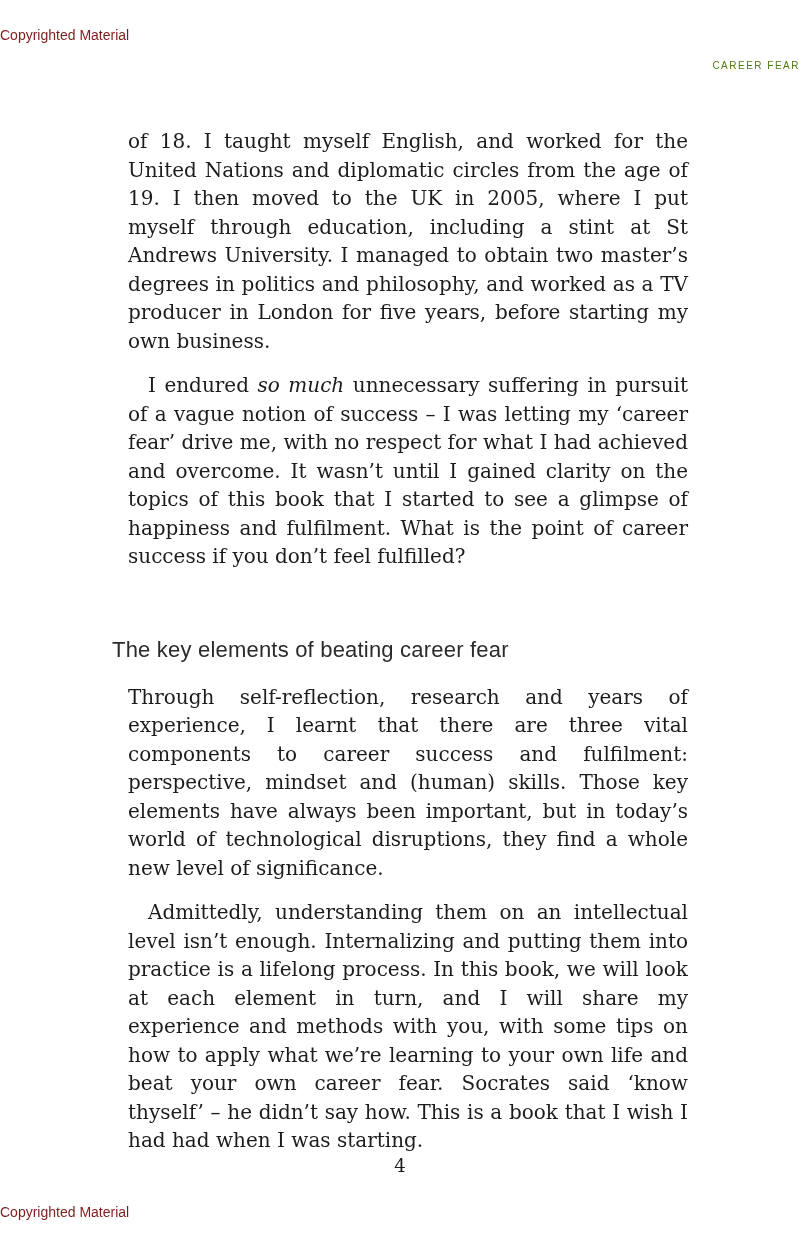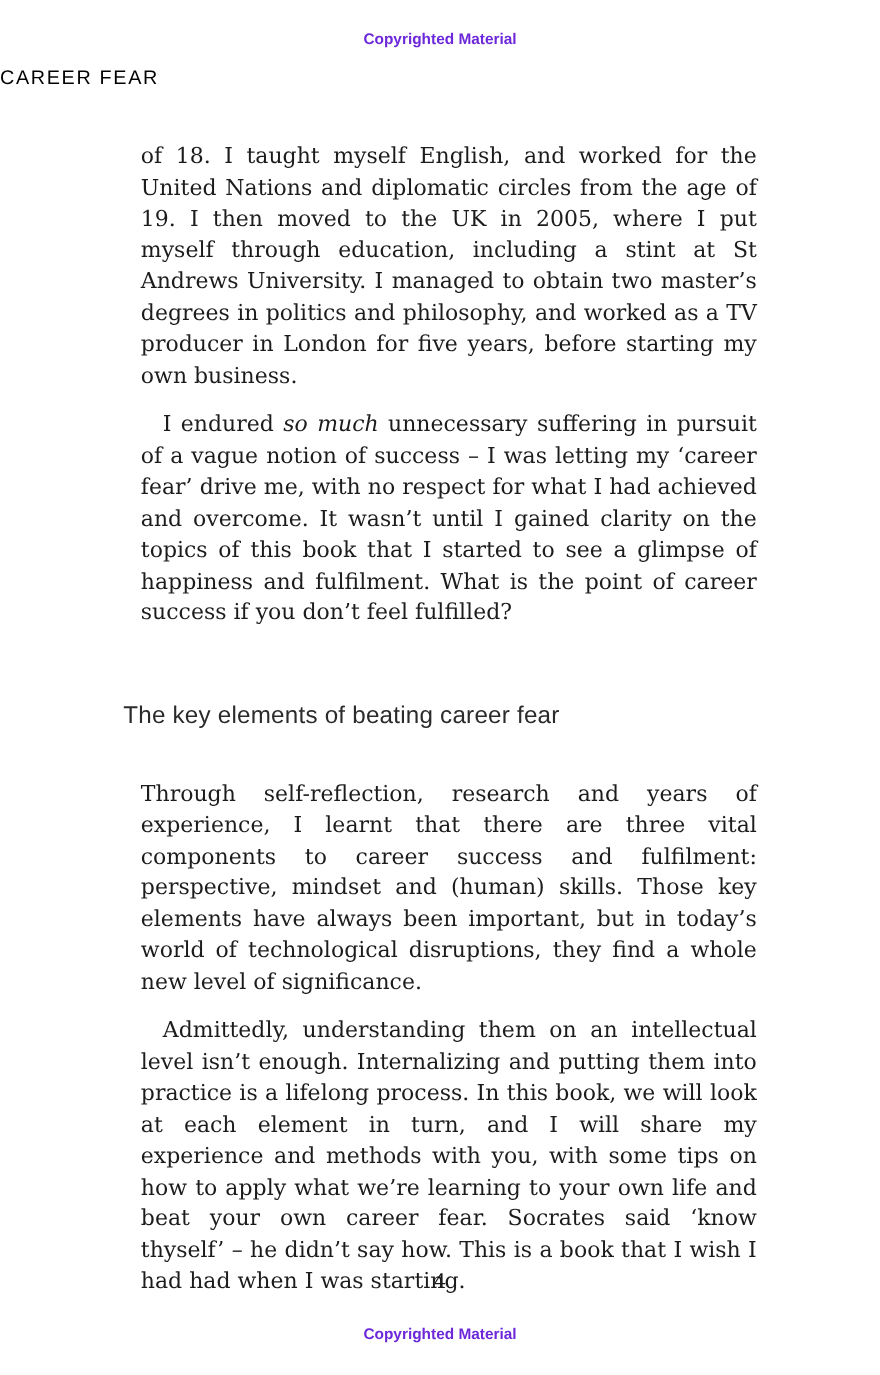--- a/index.html
+++ b/index.html
@@ -8,38 +8,38 @@
     width: 800px;
     height: 1250px;
     background: #ffffff;
     overflow: hidden;
     font-family: "Liberation Sans", sans-serif;
   }
   .copyright {
     position: absolute;
     left: 0;
     width: 100%;
-    text-align: center;
+    text-align: left;
     font-family: "Liberation Sans", sans-serif;
-    font-weight: bold;
+    font-weight: normal;
     font-size: 14px;
-    color: #6d28d9;
+    color: #7f1d1d;
   }
   .copyright.top { top: 27px; }
   .copyright.bottom { top: 1204px; }
   .running-header {
     position: absolute;
     top: 60px;
     left: 0;
     width: 100%;
-    text-align: left;
+    text-align: right;
     font-family: "Liberation Sans", sans-serif;
-    font-size: 18px;
+    font-size: 10px;
     letter-spacing: 1.5px;
-    color: #000000;
+    color: #4d7c0f;
   }
   .body-text {
     position: absolute;
     top: 111px;
     left: 112px;
     width: 592px;
     font-family: "DejaVu Serif", "Liberation Serif", serif;
     font-size: 20px;
     line-height: 28.5px;
     color: #1c1c1c;
@@ -49,21 +49,21 @@
   .para.indent { text-indent: 20px; }
   .para em { font-style: italic; }
   .section-heading {
     font-family: "Liberation Sans", sans-serif;
     font-weight: 400;
     font-size: 22px;
     line-height: 30px;
     letter-spacing: 0.2px;
     color: #2b2b2b;
     text-align: left;
-    margin: 64px 0 42px 0;
+    margin: 64px 0 18px 0;
     text-indent: 0;
   }
   .page-number {
     position: absolute;
     top: 1155px;
     left: 0;
     width: 100%;
     text-align: center;
     font-family: "DejaVu Serif", "Liberation Serif", serif;
     font-size: 18px;

